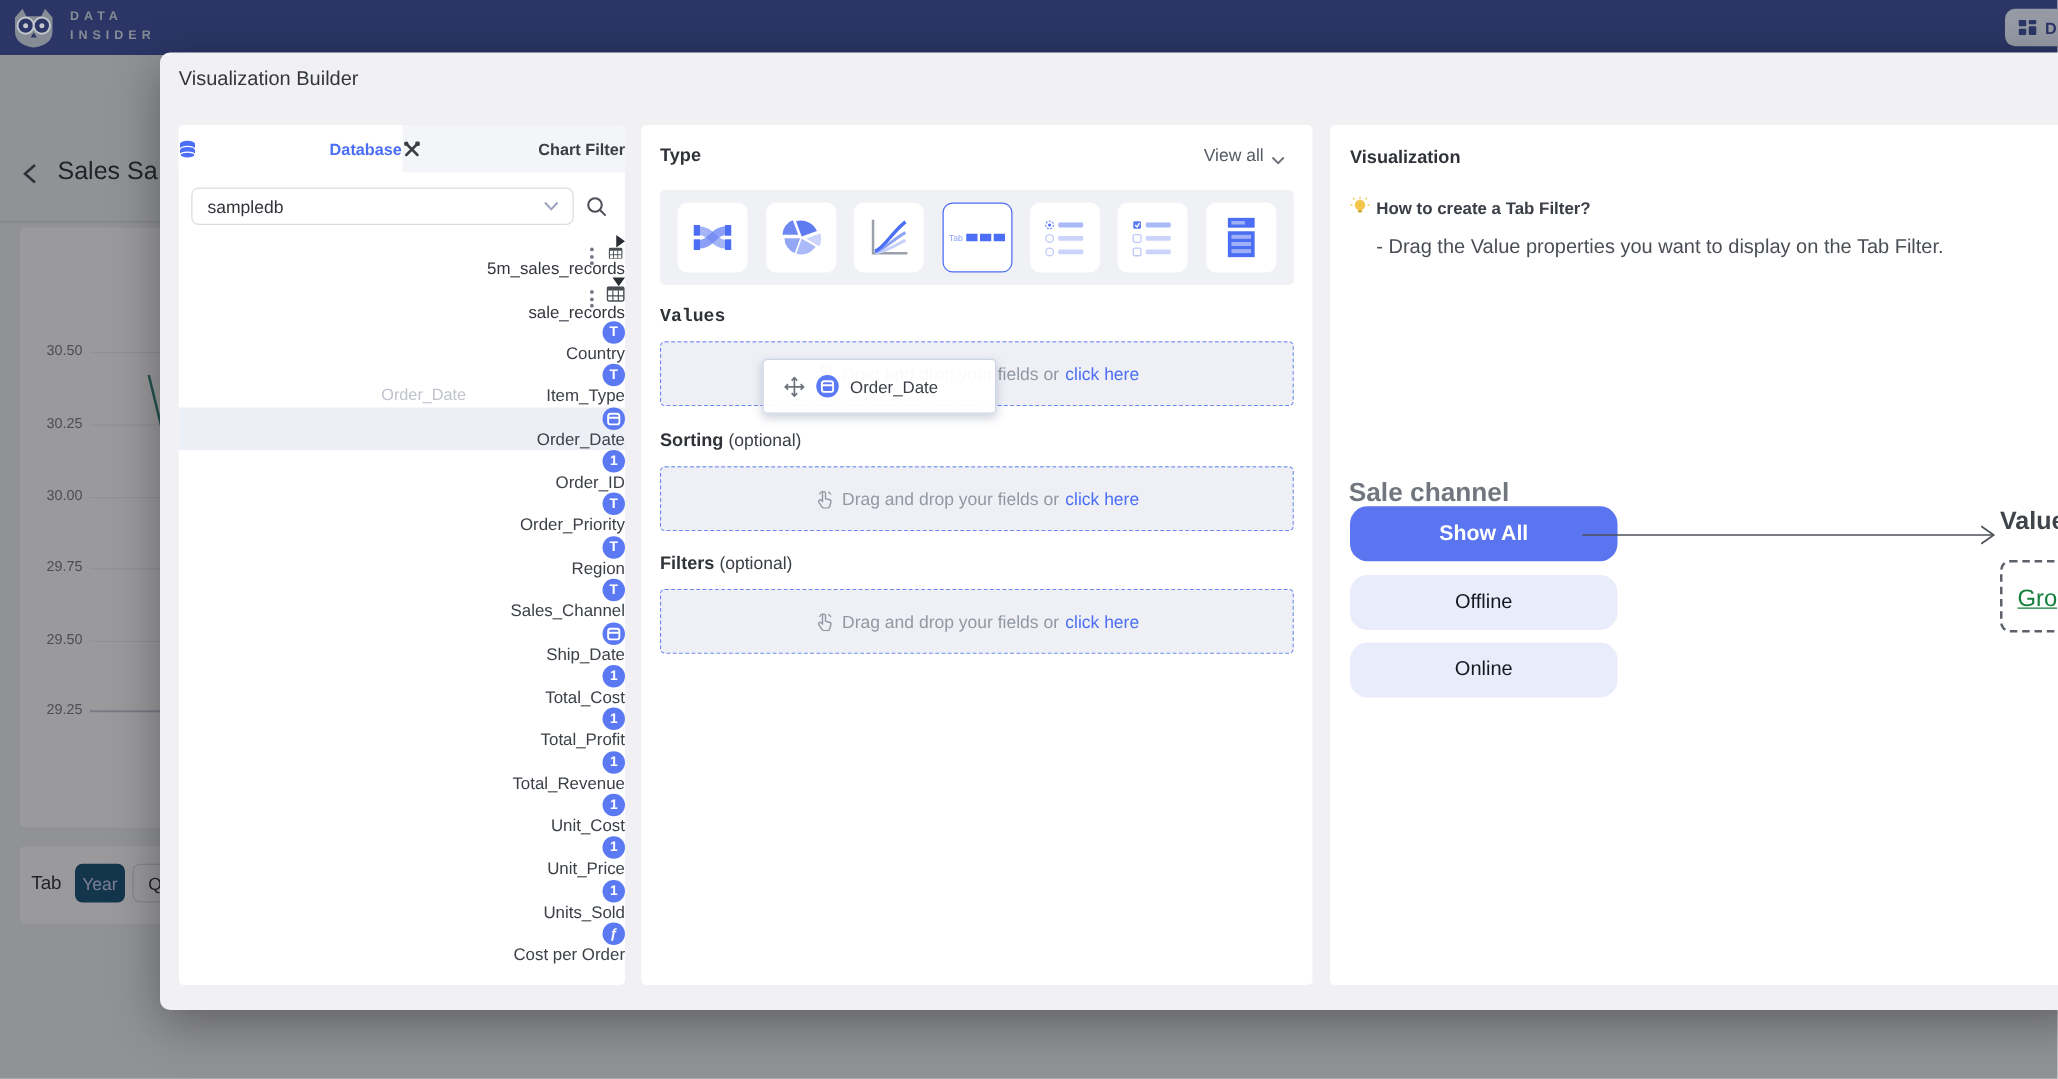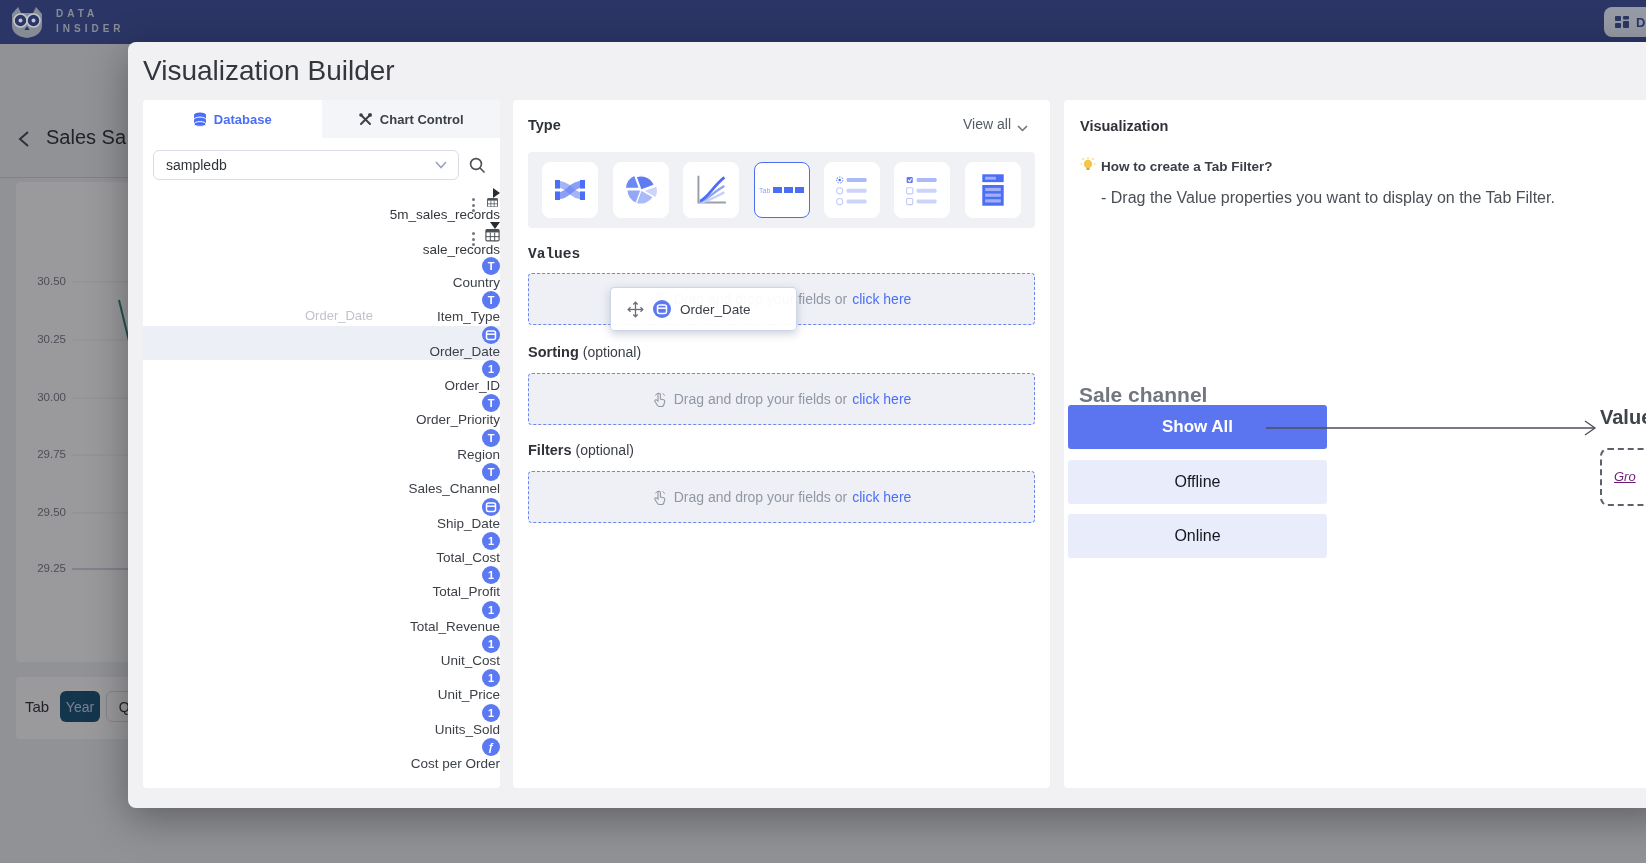--- a/index.html
+++ b/index.html
@@ -20,29 +20,29 @@
   #bg-xtick { position:absolute; left:84px; top:528px; font-size:12px; color:#70757e; }
   #bg-tabs-card { position:absolute; left:16px; top:633px; width:1180px; height:62px; background:#fff; border-radius:4px; }
   #bg-tab-label { position:absolute; left:9px; top:21px; font-size:15px; color:#24272c; }
   .bg-btn { position:absolute; top:14px; height:31px; border-radius:6px; font-size:14px; display:flex; align-items:center; justify-content:center; }
   #bg-btn-year { left:44px; width:40px; background:#0c4a6e; color:#c6cdf0; }
   #bg-btn-qu { left:90px; width:44px; background:#fff; border:1px solid #d8d8df; color:#24272c; }
   #dim-overlay { position:absolute; left:0; top:44px; width:1646px; height:819px; background:rgba(30,31,38,0.45); z-index:5; }
 
   
   #modal { position:absolute; left:128px; top:42px; width:1540px; height:766px; background:#f1f1f4; border-radius:8px 0 0 8px; box-shadow:0 10px 40px rgba(0,0,0,.35); z-index:20; }
-  #modal-title { position:absolute; left:15px; top:13px; font-size:28px; font-weight:500; color:#33363c; }
+  #modal-title { position:absolute; left:15px; top:13px; font-size:16px; font-weight:500; color:#33363c; }
   .panel { position:absolute; top:58px; height:688px; background:#fff; border-radius:4px; }
   #left-panel { left:15px; width:357px; }
   #mid-panel { left:385px; width:537px; }
   #right-panel { left:936px; width:600px; }
 
   
   .lp-tabs { position:absolute; left:0; top:0; width:357px; height:38px; display:flex; }
-  .lp-tab { width:50%; height:38px; display:flex; align-items:center; justify-content:center; gap:7px; font-size:13px; font-weight:bold; cursor:pointer; }
+  .lp-tab { width:50%; height:38px; display:flex; align-items:center; justify-content:space-between; gap:7px; font-size:13px; font-weight:bold; cursor:pointer; }
   .lp-tab.active { background:#fff; color:#4c6ef5; border-radius:4px 0 0 0; }
   .lp-tab.inactive { background:#f4f5f8; color:#3a3e45; border-radius:0 4px 0 0; }
   #db-search { position:absolute; left:10px; top:50px; width:306px; height:30px; border:1px solid #d9dce3; border-radius:6px; background:#fff; font-size:14px; color:#30343a; padding:0 30px 0 12px; font-family:inherit; }
   #db-search-chev { position:absolute; left:292px; top:61px; }
   #search-icon { position:absolute; left:326px; top:57px; }
   #tree { position:absolute; left:0; top:88px; width:357px; }
   .tree-row { position:relative; height:34.4px; display:flex; align-items:flex-end; cursor:pointer;flex-direction:column; }
   .tree-label { font-size:13.5px; color:#3c4047; }
   .tri { width:0; height:0; display:inline-block; }
   .tri-right { border-top:5px solid transparent; border-bottom:5px solid transparent; border-left:7px solid #2a2d33; }
@@ -77,28 +77,28 @@
   #drag-ghost { position:absolute; left:177px; top:266px; font-size:13px; color:#c0c3cb; z-index:25; }
   #drag-chip { position:absolute; left:482px; top:245px; width:187px; height:44px; background:rgba(255,255,255,0.95); border:1px solid #cdd5e8; border-radius:4px; box-shadow:0 3px 8px rgba(60,70,110,.25); display:flex; align-items:center; z-index:30; padding-left:16px; gap:9px; cursor:grabbing; }
   #drag-chip .tree-label { color:#3a3e45; }
 
   
   #viz-header { position:absolute; left:16px; top:18px; }
   #tip-bulb { position:absolute; left:16px; top:57px; }
   #tip-title { position:absolute; left:37px; top:59px; font-size:13.5px; font-weight:bold; color:#3a3e45; }
   #tip-body { position:absolute; left:37px; top:89px; font-size:16px; color:#4a4e55; }
   #widget-title { position:absolute; left:15px; top:255px; font-size:21px; font-weight:bold; color:#71767f;margin-top:28px; }
-  .tabfilter-btn { position:absolute; left:4px; width:259px; height:44px; border-radius:3px; display:flex; align-items:center; justify-content:center; cursor:pointer; }
+  .tabfilter-btn { position:absolute; left:16px; width:214px; height:44px; border-radius:14px; display:flex; align-items:center; justify-content:center; cursor:pointer; }
   #tf-btn-0 { top:305px; background:#5b74f0; color:#fff; font-weight:bold; font-size:17px; }
   #tf-btn-1 { top:360px; background:#e9ecfb; color:#15181e; font-size:16px; }
   #tf-btn-2 { top:414px; background:#e9ecfb; color:#15181e; font-size:16px; }
   #anno-arrow { position:absolute; left:200px; top:318px; }
   #anno-title { position:absolute; left:536px; top:306px; font-size:20px; font-weight:bold; color:#3f434a; white-space:nowrap; }
   #anno-box { position:absolute; left:536px; top:348px; width:130px; height:58px; border:2px dashed #5c616b; border-radius:8px; }
-  #anno-link { position:absolute; left:12px; top:19px; font-size:13px; color:#701a75; text-decoration:underline; white-space:nowrap; cursor:pointer;font-style:italic; }
+  #anno-link { position:absolute; left:12px; top:19px; font-size:19px; color:#15803d; text-decoration:underline; white-space:nowrap; cursor:pointer; }
 </style>
 </head>
 <body>
 
 <div id="bgpage">
   <svg id="bg-back" viewBox="0 0 22 22">
       <polyline points="14,4 6,11 14,18" fill="none" stroke="#3a3e45" stroke-width="2"></polyline>
     </svg>
   <div id="bg-title">Sales Sa</div>
   <div id="bg-divider"></div>
@@ -173,21 +173,21 @@
       </div>
       <div class="lp-tab inactive">
         <svg width="15" height="15" viewBox="0 0 15 15">
           <g stroke="#3a3e45" stroke-width="2" stroke-linecap="round">
             <line x1="3" y1="3" x2="12" y2="12"></line>
               <line x1="12" y1="3" x2="3" y2="12"></line>
           </g>
           <circle cx="3" cy="3" r="1.8" fill="#3a3e45"></circle>
             <rect x="10.2" y="1.2" width="3.6" height="3.6" rx="1" fill="#3a3e45"></rect>
         </svg>
-        <span>Chart Control</span>
+        <span>Chart Filter</span>
       </div>
     </div>
 
     <input id="db-search" readonly="" value="sampledb" style="">
     <svg id="db-search-chev" width="12" height="8" viewBox="0 0 12 8">
         <polyline points="1,1 6,6.5 11,1" fill="none" stroke="#9aa2c0" stroke-width="1.6"></polyline>
       </svg>
     <svg id="search-icon" width="17" height="17" viewBox="0 0 17 17">
         <circle cx="7" cy="7" r="5.4" fill="none" stroke="#4a4e55" stroke-width="1.6"></circle>
         <line x1="11" y1="11" x2="15.5" y2="15.5" stroke="#4a4e55" stroke-width="1.6"></line>

